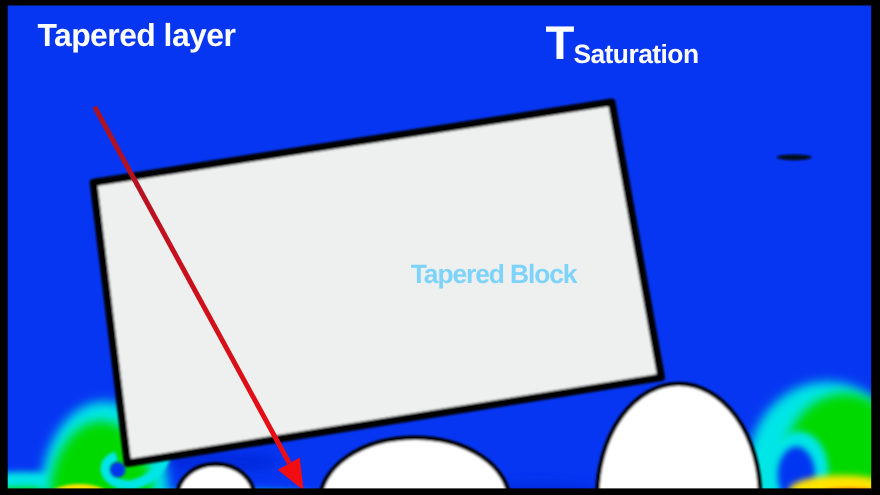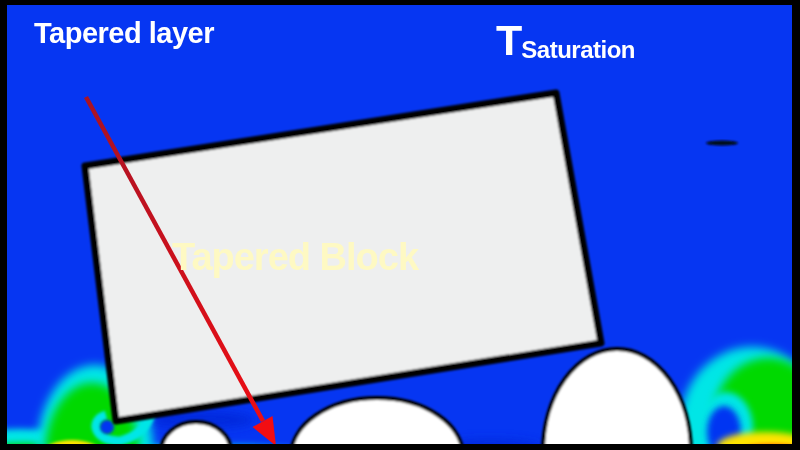--- a/index.html
+++ b/index.html
@@ -17,22 +17,22 @@
     text-align:center;color:#fff;
     font-size:29px;line-height:1.18;letter-spacing:-0.5px;
   }
   .lbl-tsat{
     left:496px;top:16px;color:#fff;white-space:nowrap;
   }
   .lbl-tsat .sym{font-size:43px;letter-spacing:-1px;}
   .lbl-tsat .sub{font-size:24px;position:relative;top:3px;letter-spacing:-0.5px;}
   .lbl-block{
     left:172px;top:236px;width:352px;
-    text-align:left;color:#fef9c3;
-    font-size:38px;letter-spacing:-1px;
+    text-align:right;color:#7dd3fc;
+    font-size:24px;letter-spacing:-1px;
   }
 </style>
 </head>
 <body>
 
 <div class="canvas">
 
   <svg class="scene" width="800" height="450" viewBox="0 0 800 450">
     <defs>
       <filter id="blur5" x="-60%" y="-60%" width="220%" height="220%">

